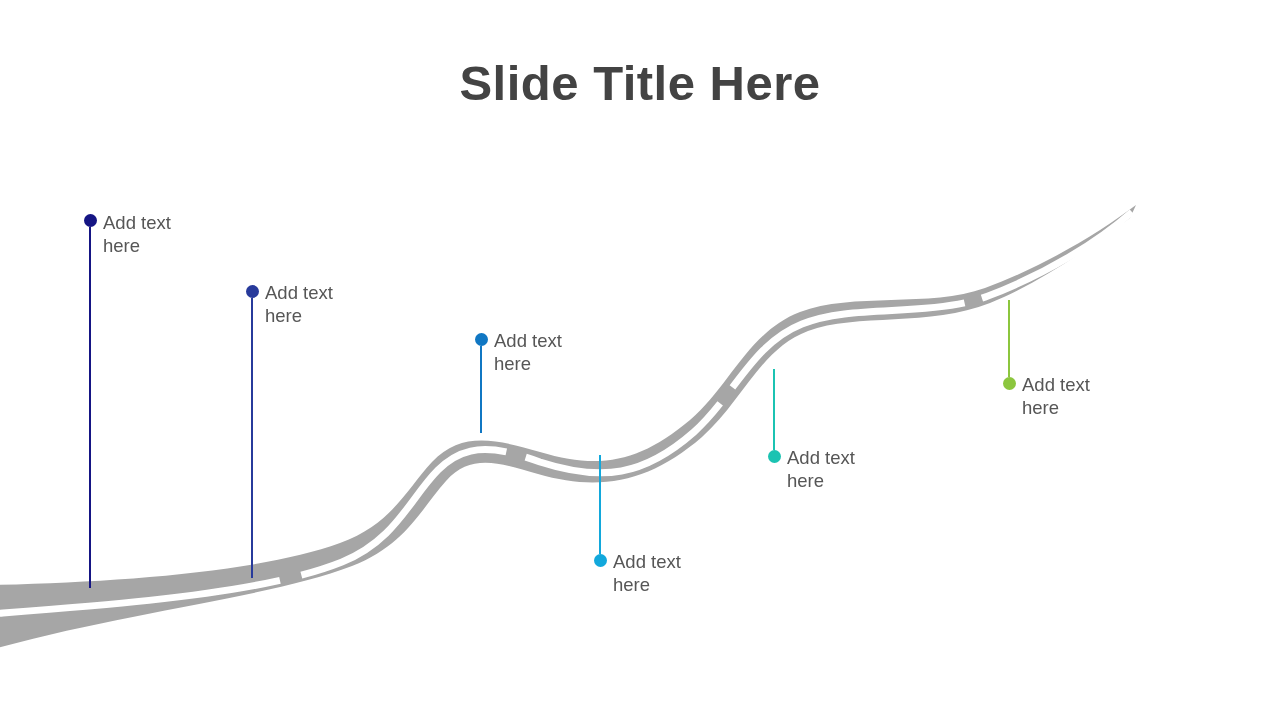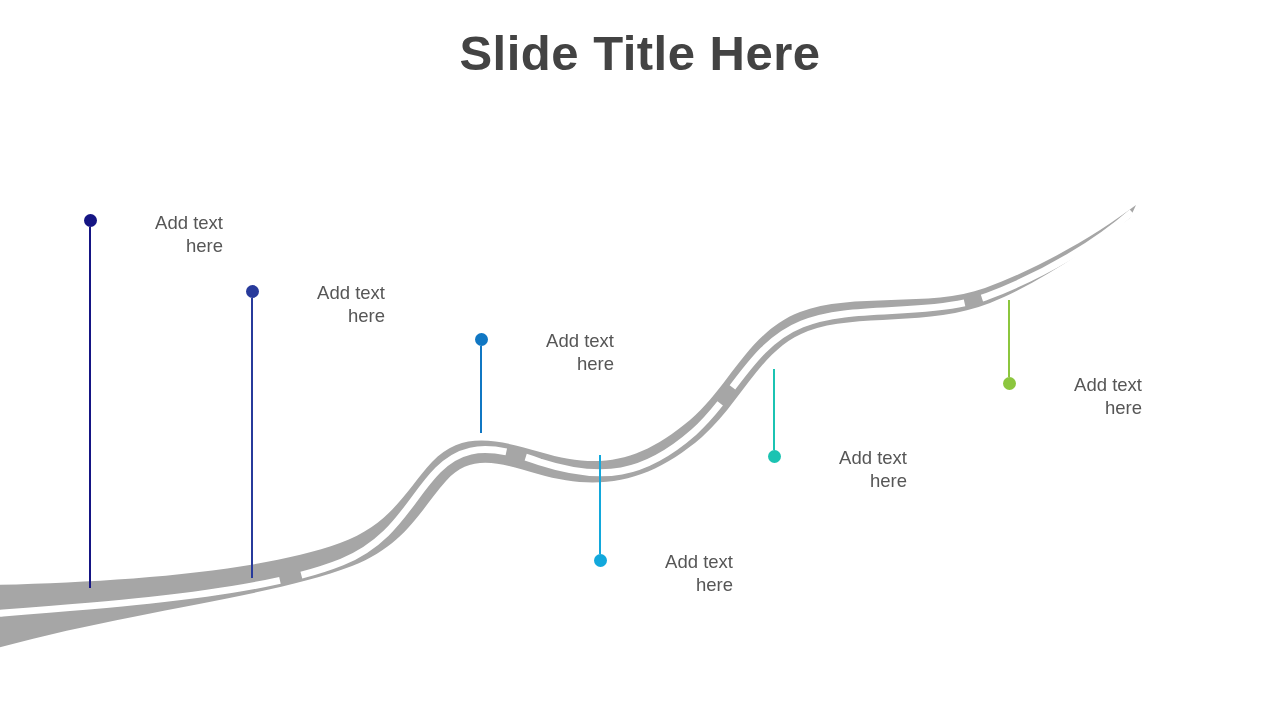--- a/index.html
+++ b/index.html
@@ -20,21 +20,21 @@
     left: 0;
     top: 0;
     width: 1280px;
     height: 720px;
     background: #ffffff;
   }
 
   #slide-title {
     position: absolute;
     left: 0;
-    top: 24px;
+    top: 54px;
     width: 1280px;
     text-align: center;
     font-size: 49px;
     font-weight: bold;
     color: #434343;
     letter-spacing: 0.5px;
     line-height: 58px;
     white-space: pre;
   }
 
@@ -45,21 +45,20 @@
     width: 1280px;
     height: 720px;
   }
 
   #markers-layer {
     position: absolute;
     left: 0;
     top: 0;
     width: 1280px;
     height: 720px;
-    text-align: right;
   }
 
   .marker {
     position: absolute;
   }
 
   .marker-dot {
     position: absolute;
     border-radius: 50%;
     width: 13px;

